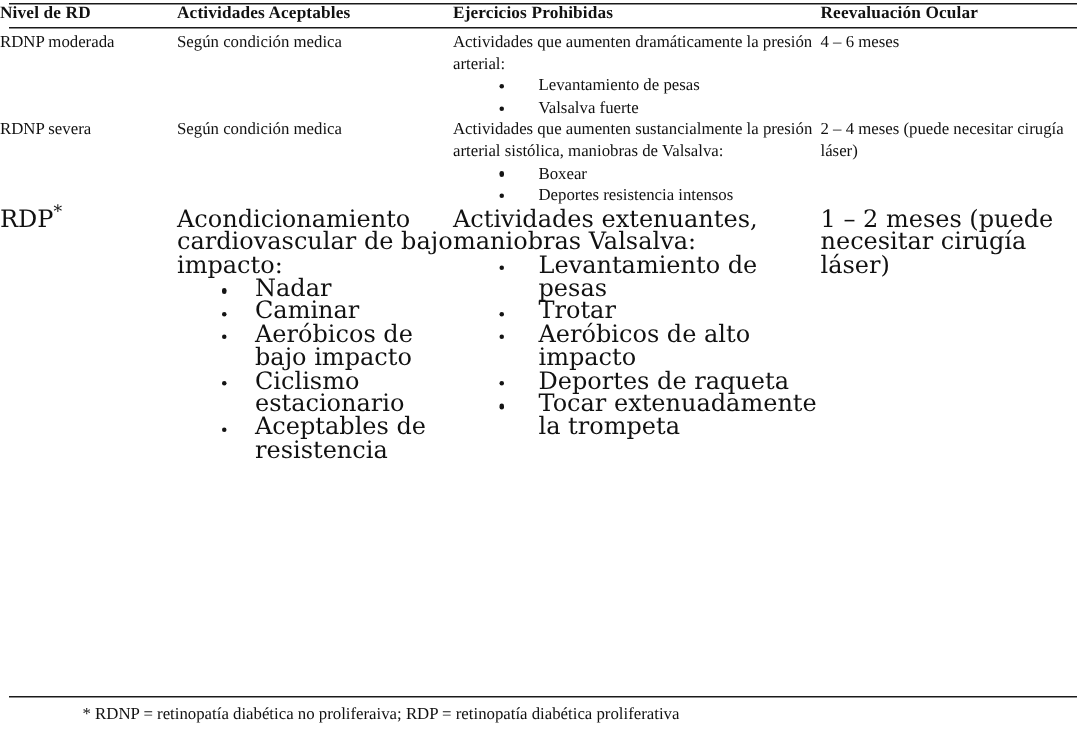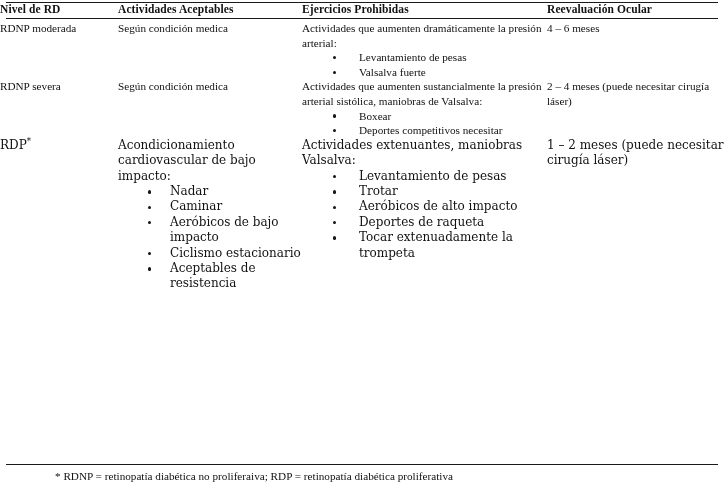--- a/index.html
+++ b/index.html
@@ -84,21 +84,21 @@
 
   
   .big-text {
     font-size: 14.4px;
     line-height: 18px;
   }
 
   
   tr.row-rdp td {
     font-family: "DejaVu Serif", "Liberation Serif", serif;
-    font-size: 12px;
+    font-size: 16px;
     line-height: 15.4px;
   }
   tr.row-rdp .bullets li {
     line-height: 15.4px;
   }
 
   sup.star {
     font-size: 0.72em;
     vertical-align: super;
     line-height: 0;
@@ -195,21 +195,21 @@
 
       <tr class="body-row row-rdnp-severa">
         <td class="cell-pad-1 pad-t-3 pad-b-20">RDNP severa</td>
         <td class="cell-pad-2 pad-t-3 pad-b-20 acc-cell">
           <span class="lead-text">Según condición medica</span>
         </td>
         <td class="cell-pad-3 pad-t-3 pad-b-20">
           <span class="lead-text">Actividades que aumenten sustancialmente la presión arterial sistólica, maniobras de Valsalva:</span>
           <ul class="bullets">
             <li><span class="bullet-dot"></span><span>Boxear</span></li>
-            <li><span class="bullet-dot"></span><span>Deportes competitivos necesitar</span></li>
+            <li><span class="bullet-dot"></span><span>Deportes resistencia intensos</span></li>
           </ul>
         </td>
         <td class="cell-pad-4 pad-t-3 pad-b-20">2 – 4 meses (puede necesitar cirugía láser)</td>
       </tr>
 
       <tr class="body-row row-rdp">
         <td class="cell-pad-1 pad-t-3">
           <span>RDP</span><sup class="star">*</sup>
         </td>
         <td class="cell-pad-2 pad-t-3 acc-cell">

